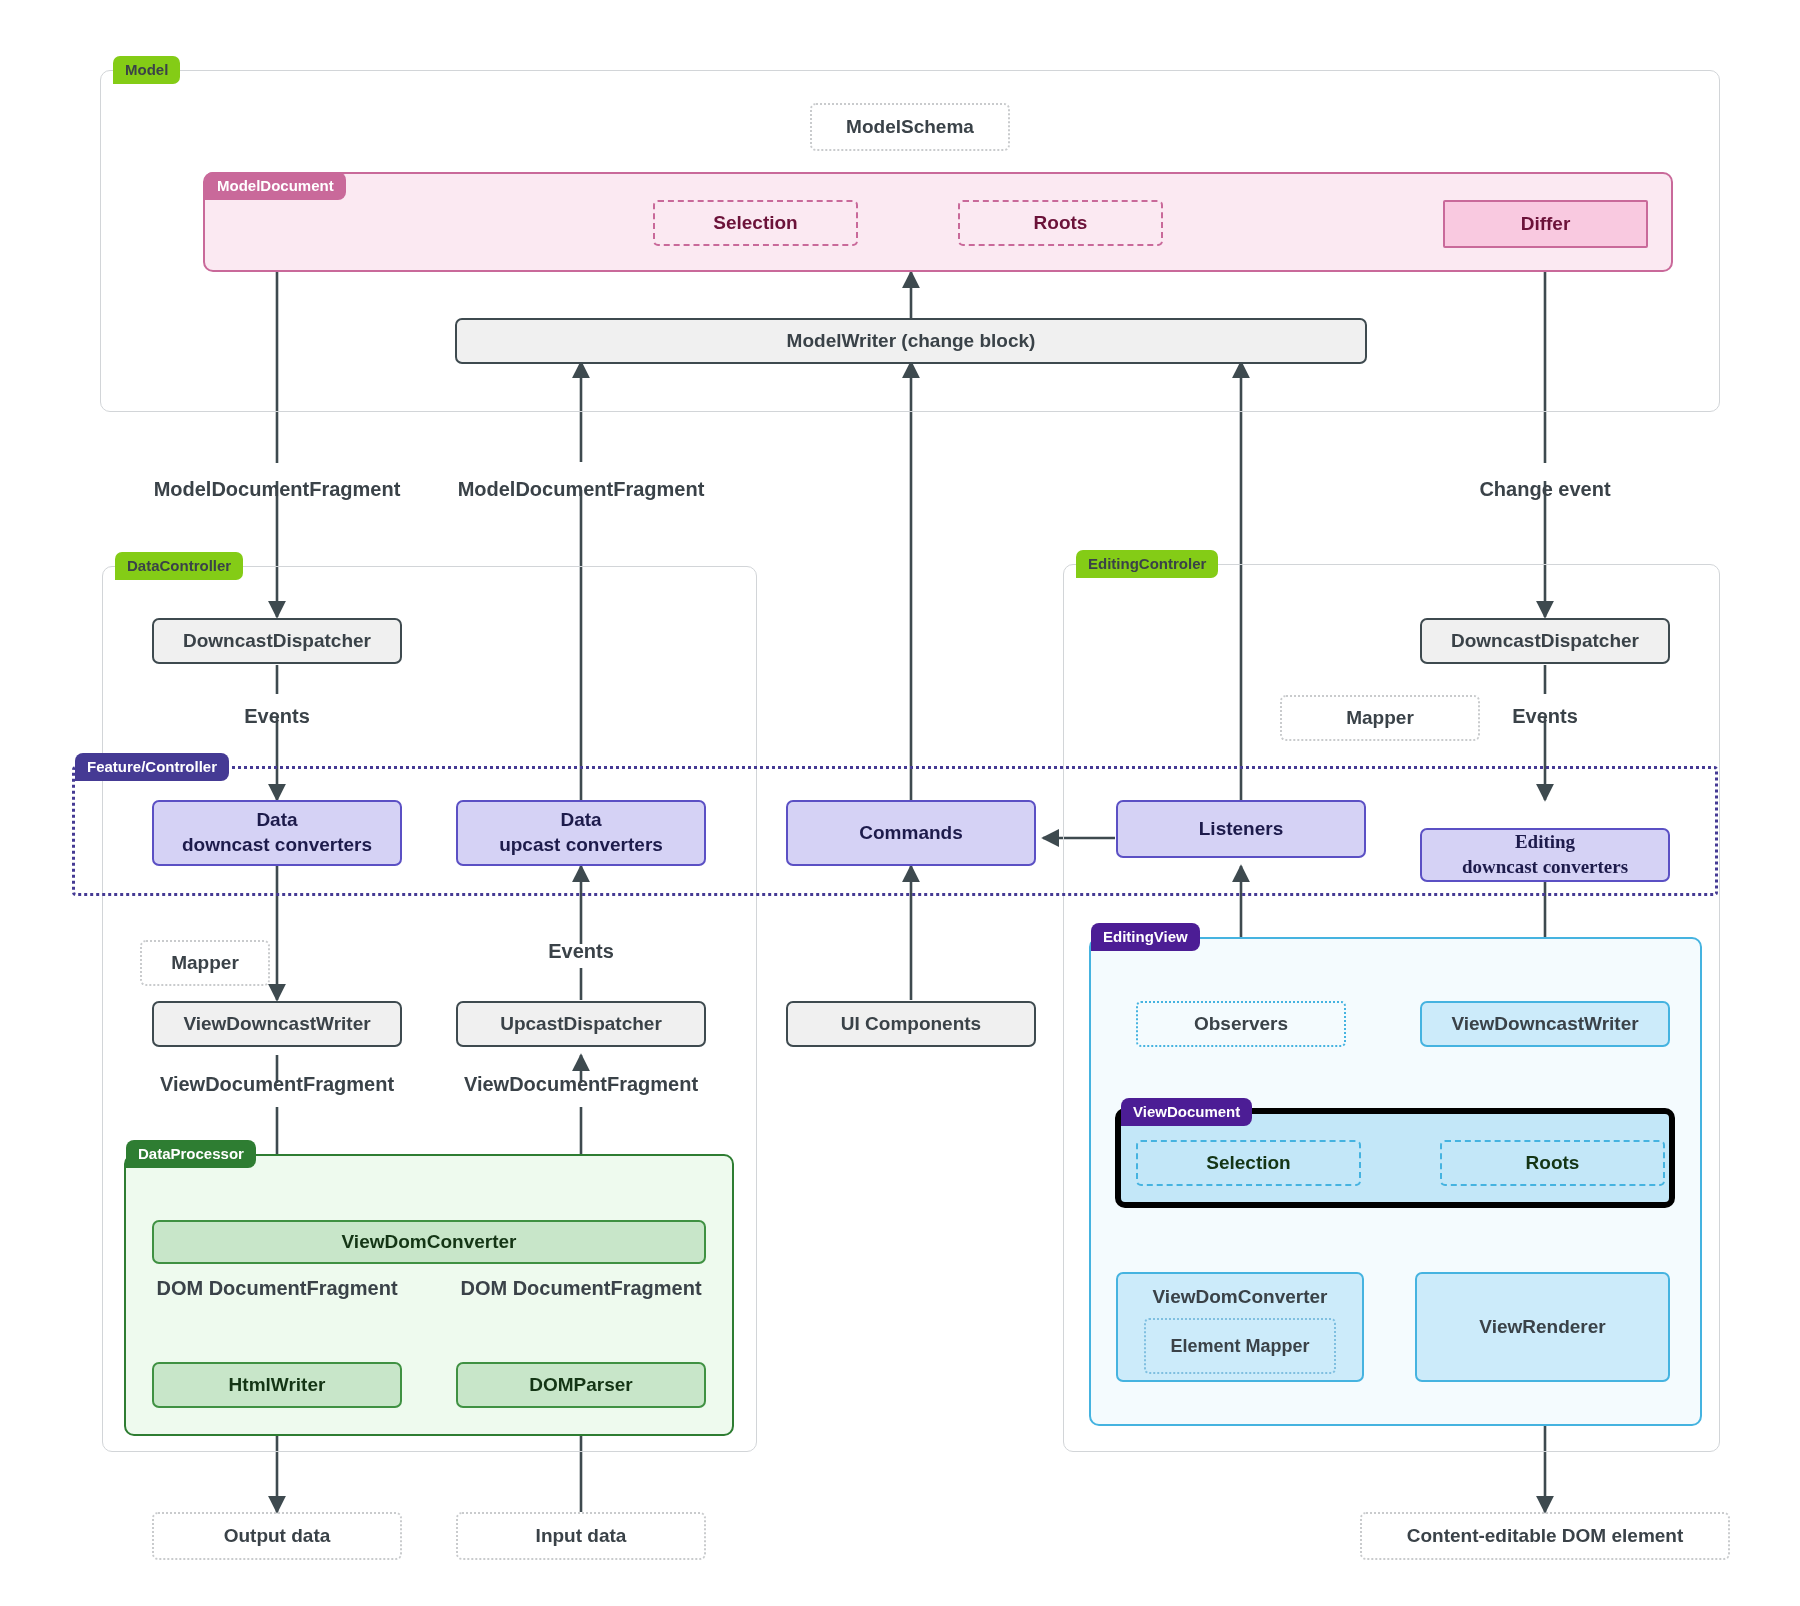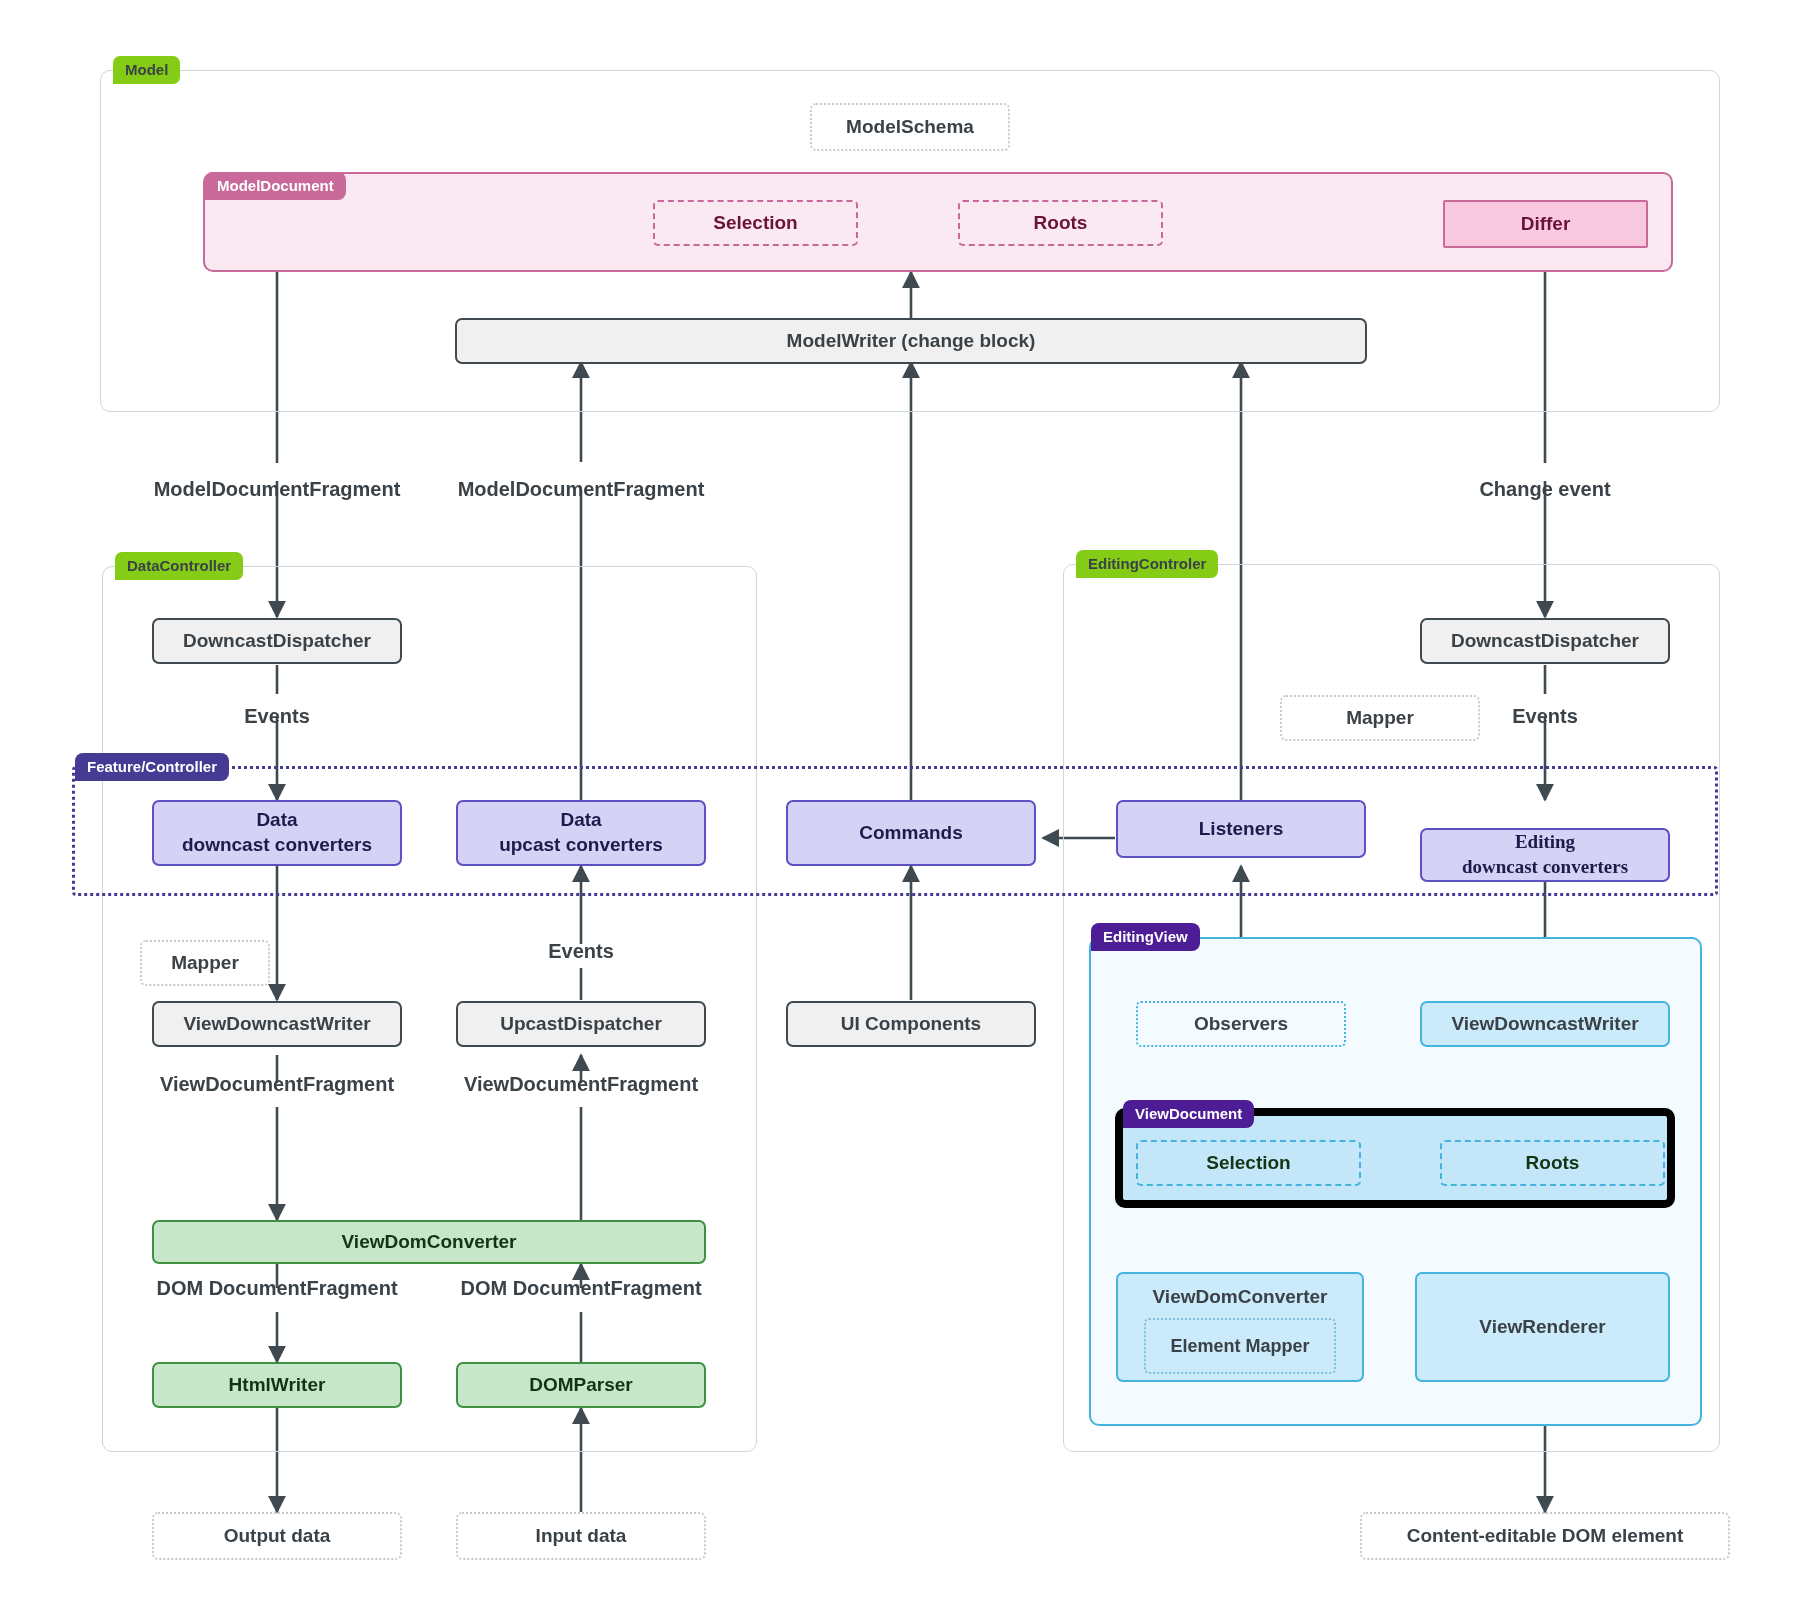--- a/index.html
+++ b/index.html
@@ -174,21 +174,21 @@
     background: #4c1d95;
     color: #ffffff;
     font-size: 15px;
     font-weight: bold;
     padding: 5px 12px 6px 12px;
     border-radius: 8px 8px 8px 0;
     white-space: nowrap;
   }
   .blue-sub {
     background: #c3e7f8;
-    border: 8px solid #000000;
+    border: 6px solid #000000;
     border-radius: 10px;
   }
   .blue-node {
     border: 2px solid #45b3e0;
     background: #ccebfa;
     border-radius: 7px;
     display: flex; align-items: center; justify-content: center;
     font-size: 19px; font-weight: bold; color: #3a4248;
   }
   .blue-dashed {
@@ -339,20 +339,23 @@
   <div class="abs ghost" style="left:140px; top:940px; width:130px; height:46px;">Mapper</div>
 
   <div class="abs node" style="left:152px; top:1001px; width:250px; height:46px;">ViewDowncastWriter</div>
 
   <div class="abs node" style="left:456px; top:1001px; width:250px; height:46px;">UpcastDispatcher</div>
   <div class="abs elabel" style="left:481px; top:940px; width:200px;">Events</div>
 
   <div class="abs elabel" style="left:137px; top:1073px; width:280px;">ViewDocumentFragment</div>
   <div class="abs elabel" style="left:441px; top:1073px; width:280px;">ViewDocumentFragment</div>
 
+  <div class="abs green-group" style="left:124px; top:1154px; width:610px; height:282px;">
+    <div class="green-tag">DataProcessor</div>
+  </div>
   <div class="abs green-node" style="left:152px; top:1220px; width:554px; height:44px;">ViewDomConverter</div>
   <div class="abs elabel" style="left:137px; top:1277px; width:280px;">DOM DocumentFragment</div>
   <div class="abs elabel" style="left:441px; top:1277px; width:280px;">DOM DocumentFragment</div>
   <div class="abs green-node" style="left:152px; top:1362px; width:250px; height:46px;">HtmlWriter</div>
   <div class="abs green-node" style="left:456px; top:1362px; width:250px; height:46px;">DOMParser</div>
 
   <div class="abs group" style="left:1063px; top:564px; width:657px; height:888px;">
     <div class="group-tag">EditingControler</div>
   </div>
 

